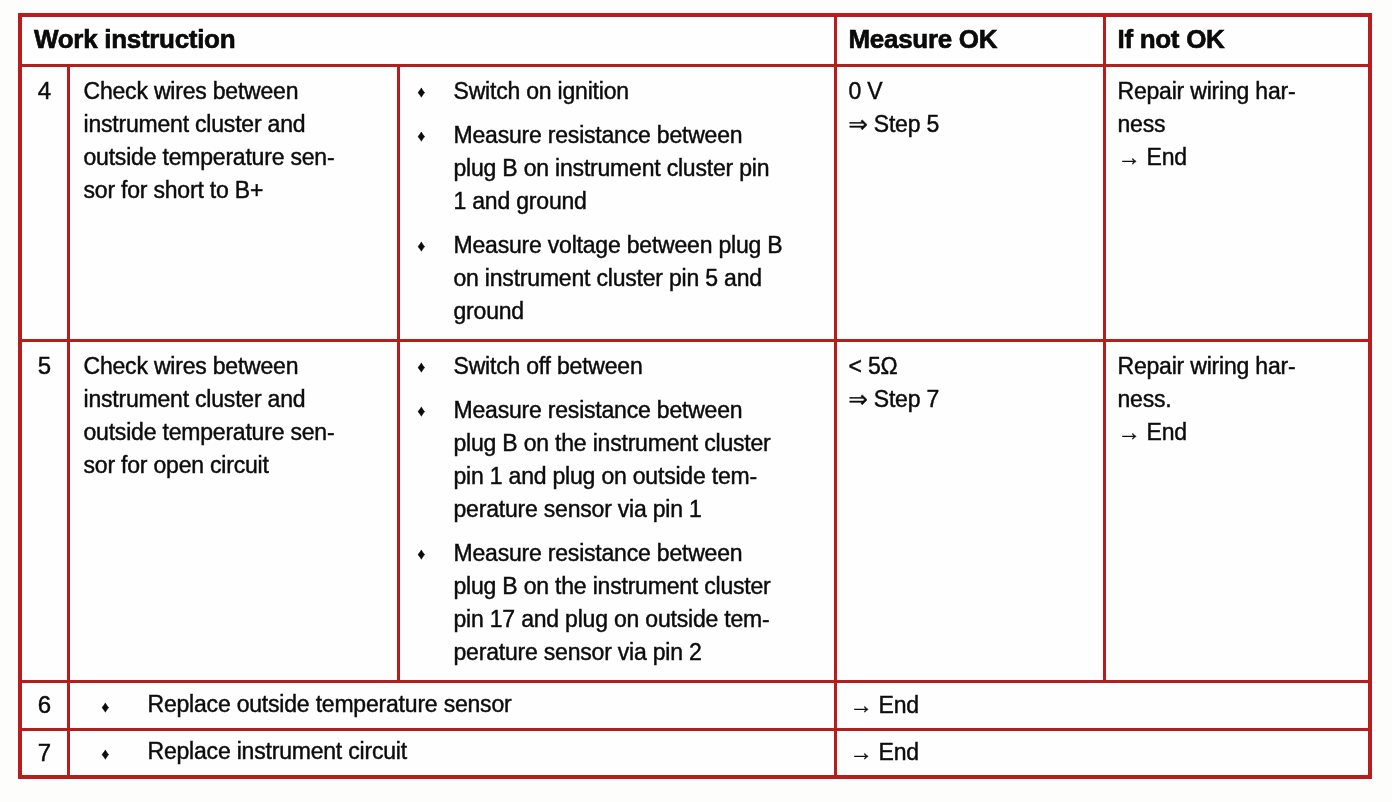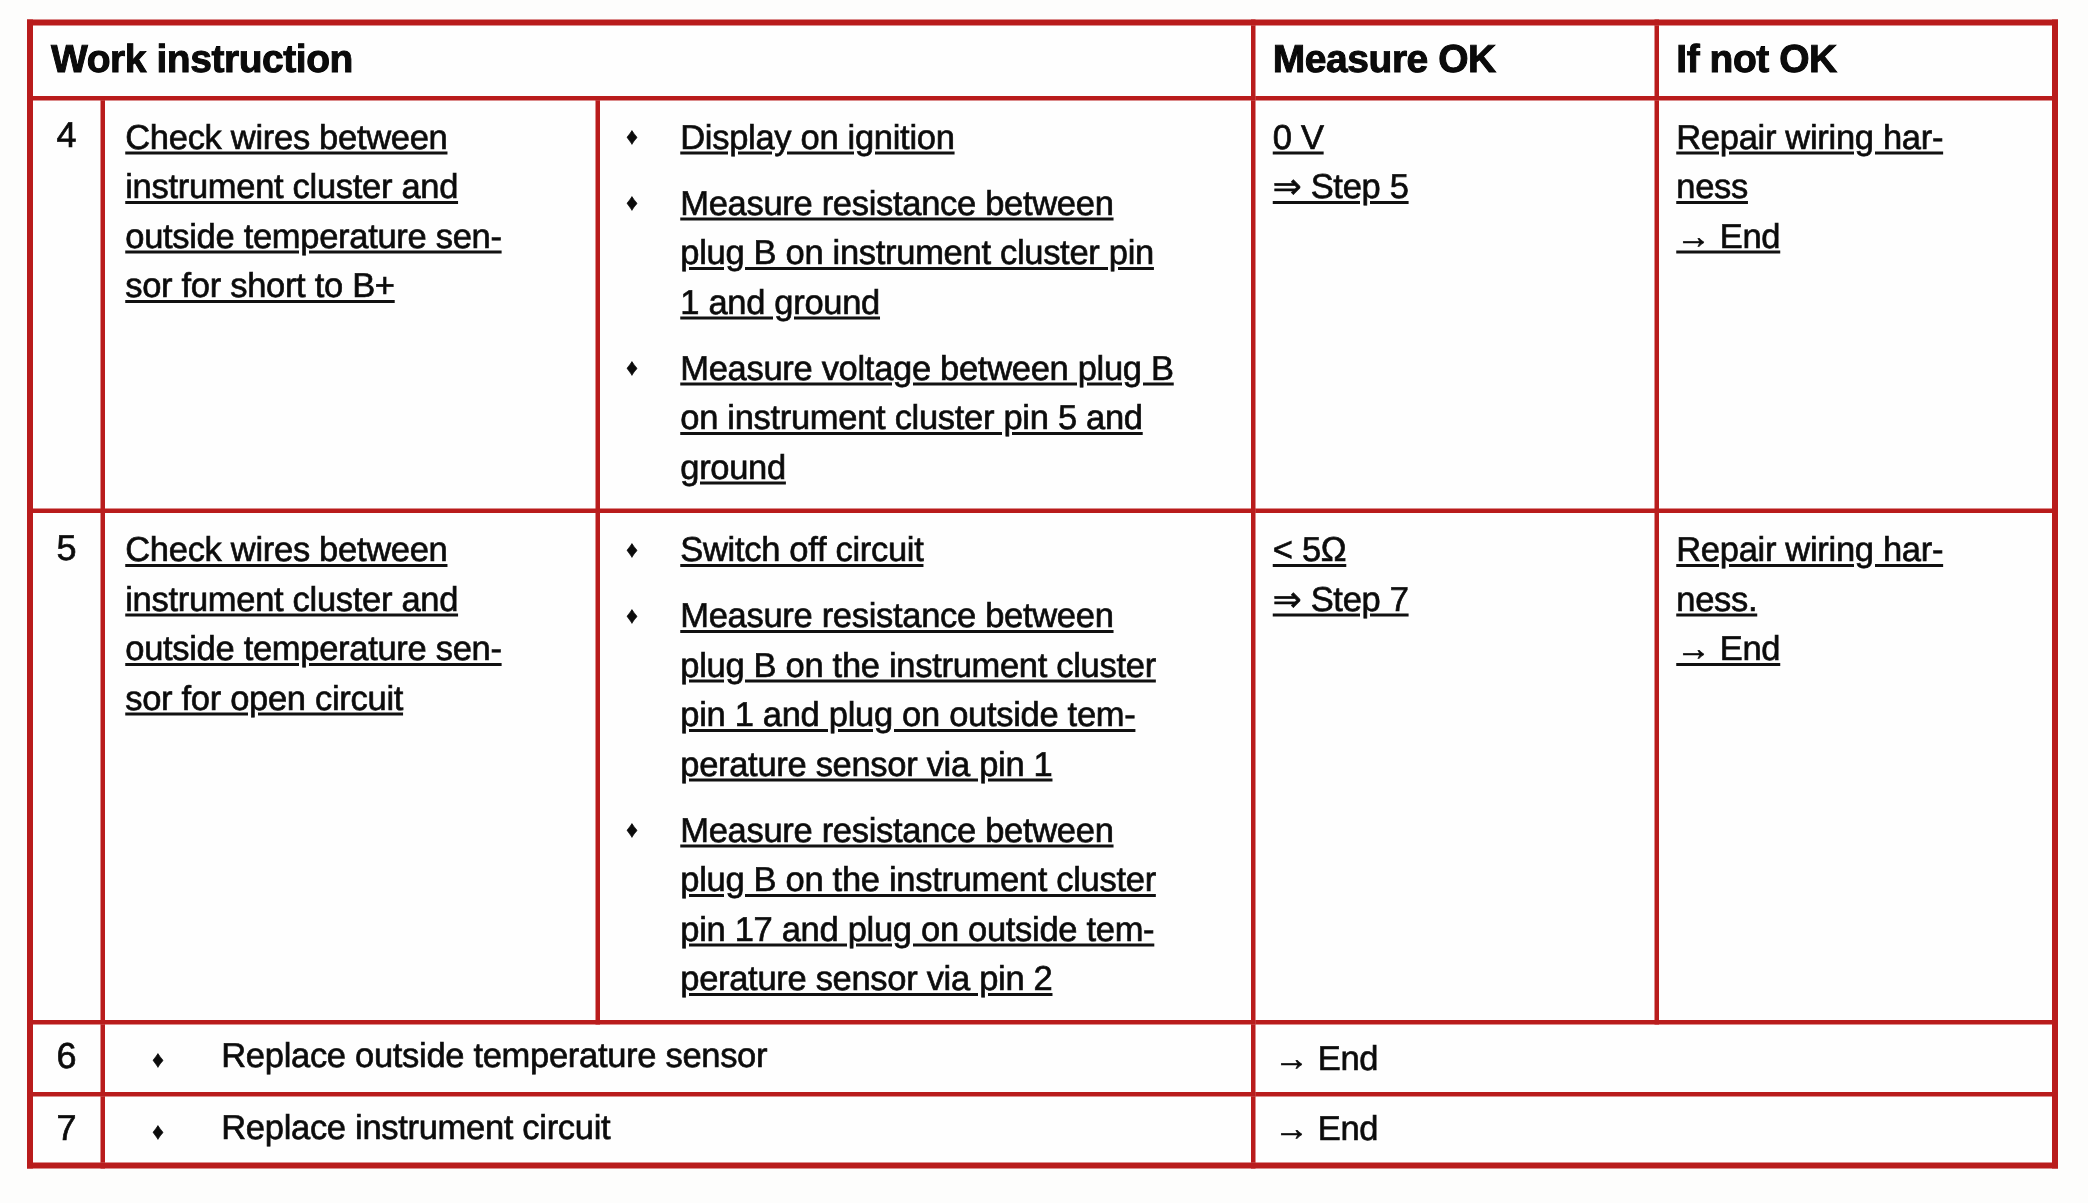--- a/index.html
+++ b/index.html
@@ -33,21 +33,21 @@
     border-width: 4px;
   }
   td {
     vertical-align: top;
     font-size: 23px;
     line-height: 33px;
     letter-spacing: -0.2px;
     -webkit-text-stroke: 0.45px #111;
     overflow: hidden;
   }
-  .pre { white-space: pre-line; text-decoration: underline; }
+  .pre { white-space: pre-line; }
 
   
   tr.r-hdr  { height: 50px; }
   tr.r-4    { height: 261px; }
   tr.r-5    { height: 335px; }
   tr.r-short{ height: 48px; }
 
   
   td.hdr {
     vertical-align: middle;
@@ -133,21 +133,21 @@
 
     <tr class="r-4">
       <td class="step">4</td>
       <td class="check pre">Check wires between
 instrument cluster and
 outside temperature sen-
 sor for short to B+</td>
       <td class="bullets">
         <div class="bullet-item">
           <span class="diamond">♦</span>
-          <span class="btext pre">Display on ignition</span>
+          <span class="btext pre">Switch on ignition</span>
         </div>
         <div class="bullet-item">
           <span class="diamond">♦</span>
           <span class="btext pre">Measure resistance between
 plug B on instrument cluster pin
 1 and ground</span>
         </div>
         <div class="bullet-item">
           <span class="diamond">♦</span>
           <span class="btext pre">Measure voltage between plug B
@@ -164,21 +164,21 @@
 
     <tr class="r-5">
       <td class="step">5</td>
       <td class="check pre">Check wires between
 instrument cluster and
 outside temperature sen-
 sor for open circuit</td>
       <td class="bullets">
         <div class="bullet-item">
           <span class="diamond">♦</span>
-          <span class="btext pre">Switch off circuit</span>
+          <span class="btext pre">Switch off between</span>
         </div>
         <div class="bullet-item">
           <span class="diamond">♦</span>
           <span class="btext pre">Measure resistance between
 plug B on the instrument cluster
 pin 1 and plug on outside tem-
 perature sensor via pin 1</span>
         </div>
         <div class="bullet-item">
           <span class="diamond">♦</span>

